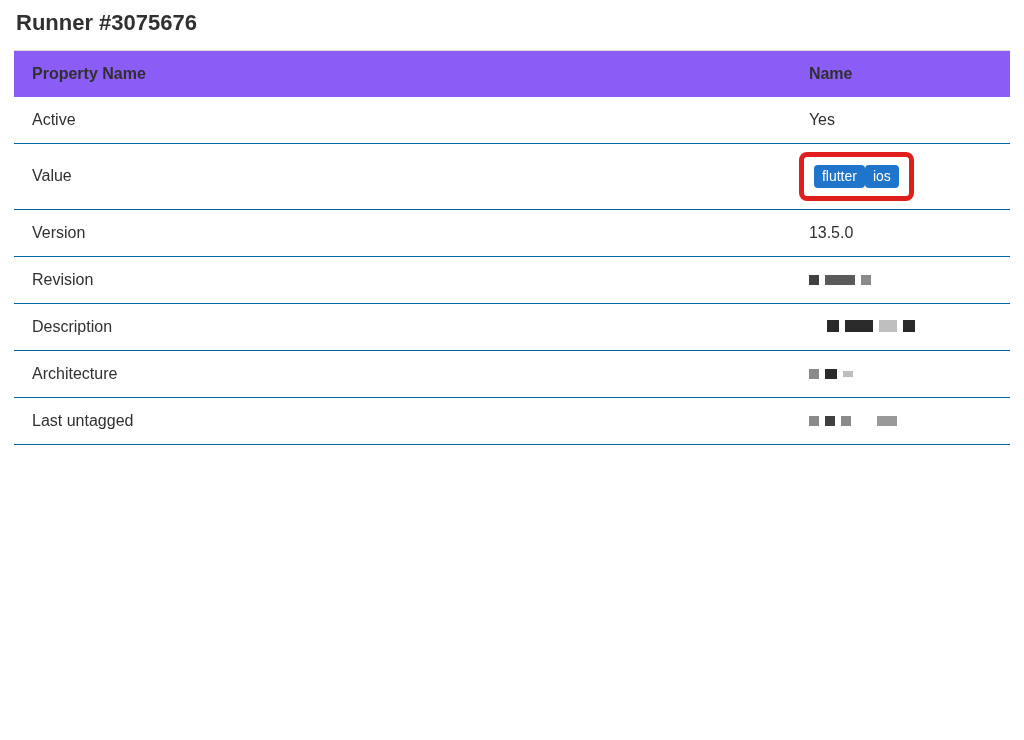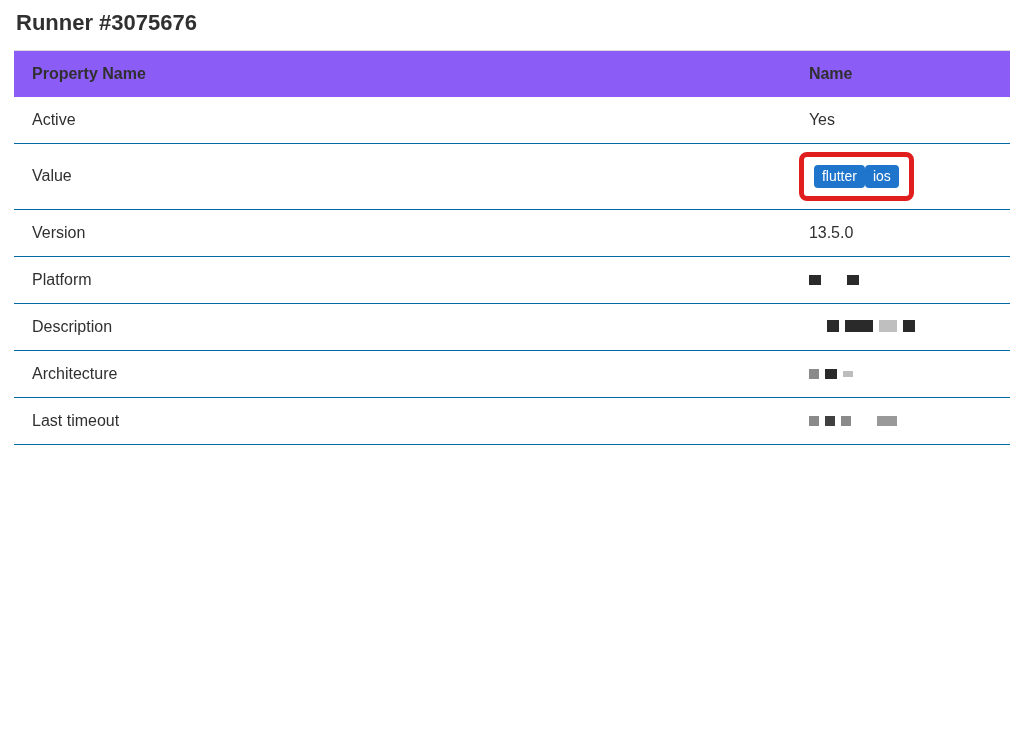--- a/index.html
+++ b/index.html
@@ -107,26 +107,26 @@
           <span class="tag">flutter</span>
           <span class="tag">ios</span>
         </span>
       </td>
     </tr>
     <tr>
       <td>Version</td>
       <td>13.5.0</td>
     </tr>
     <tr>
-      <td>Platform</td>
+      <td>Revision</td>
       <td>
         <span class="redacted">
-          <span class="rb s9"></span>
-            <span style="width:14px;display:inline-block"></span>
-            <span class="rb s9"></span>
+          <span class="rb s7"></span>
+            <span class="rb s8"></span>
+            <span class="rb s1"></span>
         </span>
       </td>
     </tr>
     <tr>
       <td>Description</td>
       <td>
         <span class="redacted" style="margin-left:18px">
           <span class="rb s9" style="height:12px"></span>
             <span class="rb s10"></span>
             <span class="rb s11"></span>
@@ -138,21 +138,21 @@
       <td>Architecture</td>
       <td>
         <span class="redacted">
           <span class="rb s1"></span>
             <span class="rb s9"></span>
             <span class="rb s2" style="height:6px"></span>
         </span>
       </td>
     </tr>
     <tr>
-      <td>Last timeout</td>
+      <td>Last untagged</td>
       <td>
         <span class="redacted">
           <span class="rb s1"></span>
             <span class="rb s7"></span>
             <span class="rb s1"></span>
             <span style="width:14px;display:inline-block"></span>
             <span class="rb s3"></span>
         </span>
       </td>
     </tr>

